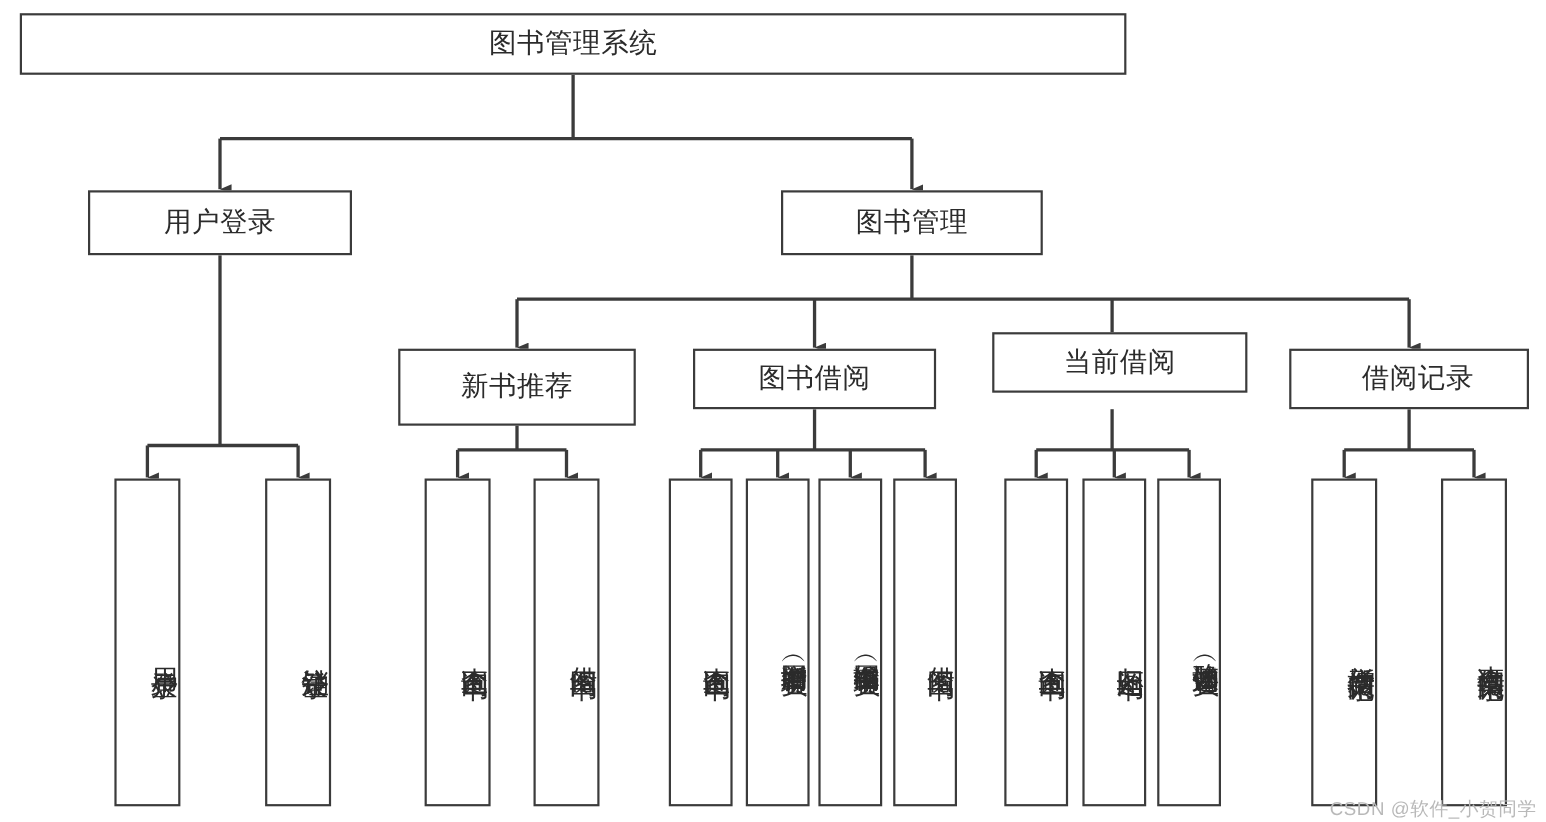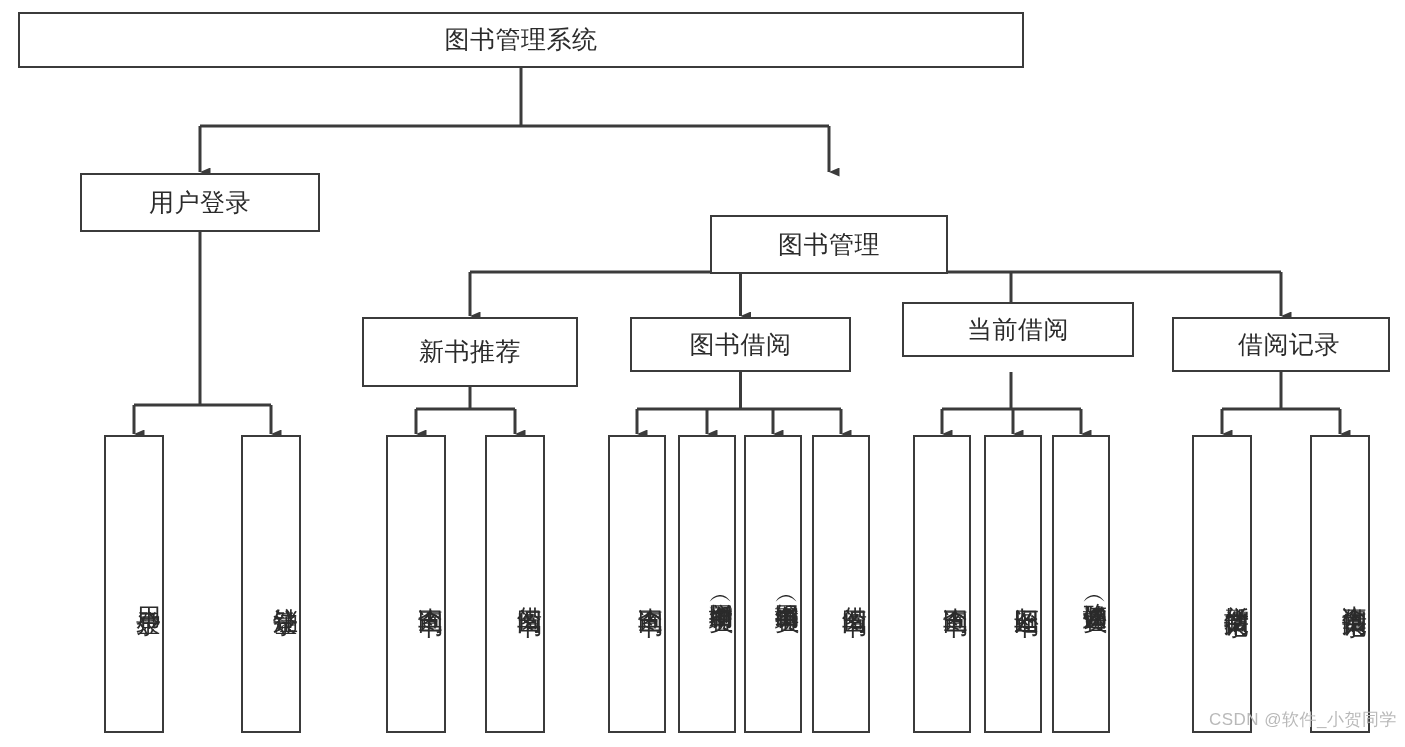--- a/index.html
+++ b/index.html
@@ -53,21 +53,21 @@
     white-space: nowrap;
   }
   .node.vert.tall {
     font-size: 24px;
     letter-spacing: 1px;
     padding-top: 8px;
   }
   .watermark {
     position: absolute;
     right: 8px;
-    bottom: 16px;
+    bottom: 0;
     font-size: 17px;
     color: #b9b9b9;
     letter-spacing: 0.5px;
     white-space: nowrap;
   }
 </style>
 </head>
 <body>
 
 <div id="canvas">
@@ -115,21 +115,21 @@
       </g>
   </svg>
 
   <div id="node-layer">
       <div class="node horiz" style="left: 18px; top: 12px; width: 1006px; height: 56px;">
         <span>图书管理系统</span>
       </div>
       <div class="node horiz" style="left: 80px; top: 173px; width: 240px; height: 59px;">
         <span>用户登录</span>
       </div>
-      <div class="node horiz" style="left: 710px; top: 173px; width: 238px; height: 59px; margin-top: 42px;">
+      <div class="node horiz" style="left: 710px; top: 173px; width: 238px; height: 59px;">
         <span>图书管理</span>
       </div>
       <div class="node horiz" style="left: 362px; top: 317px; width: 216px; height: 70px;">
         <span>新书推荐</span>
       </div>
       <div class="node horiz" style="left: 630px; top: 317px; width: 221px; height: 55px;">
         <span>图书借阅</span>
       </div>
       <div class="node horiz" style="left: 902px; top: 302px; width: 232px; height: 55px;">
         <span>当前借阅</span>

